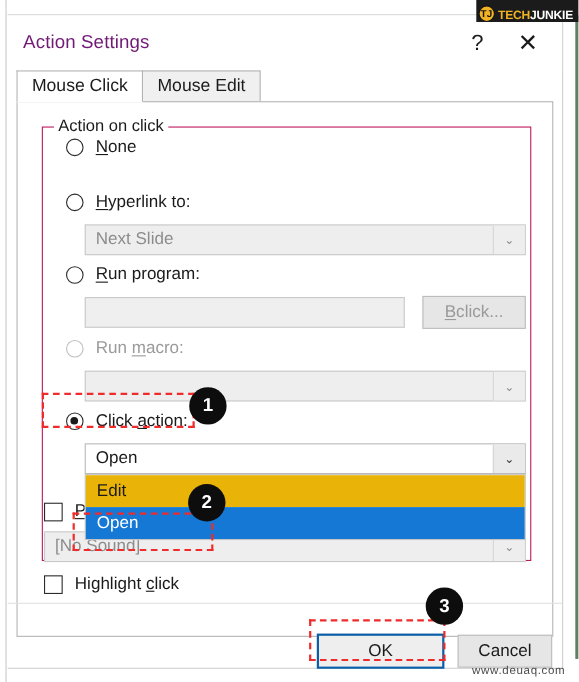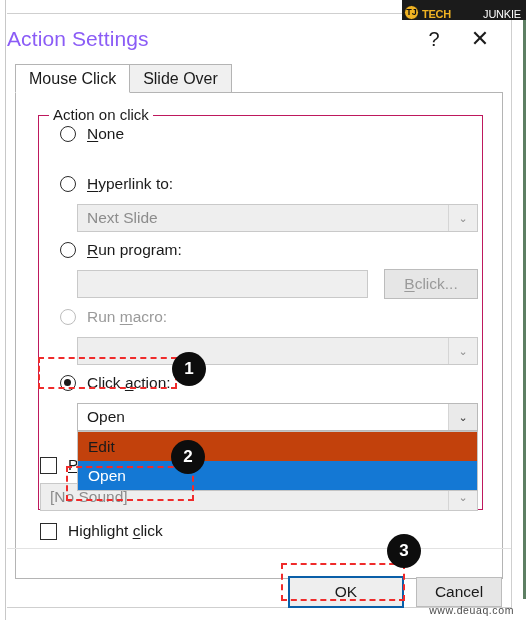--- a/index.html
+++ b/index.html
@@ -44,40 +44,41 @@
   .brand-mark {
     width: 15px; height: 15px; border-radius: 50%;
     background: #f0b323;
     border: 1px solid #111;
     display: flex; align-items: center; justify-content: center;
     font-size: 9px; font-weight: bold; color: #111;
     line-height: 1;
     margin-right: 3px;
   }
   .brand-tech { color: #f0b323; font-size: 11px; font-weight: bold; letter-spacing: -0.2px; }
-  .brand-junkie { color: #ffffff; font-size: 11px; font-weight: normal; letter-spacing: -0.2px; padding-left: 32px; }
+  .brand-junkie { color: #ffffff; font-size: 11px; font-weight: bold; letter-spacing: -0.2px; }
 
   
   .dialog {
     position: absolute;
     left: 7px; top: 13px;
     width: 505px; height: 595px;
     background: #ffffff;
     border: 1px solid #cfcfcf;
     border-left: none;
   }
 
   .titlebar {
     position: relative;
     height: 50px;
     background: #ffffff;
     display: flex; align-items: center;
   }
   .title-text {
-    font-size: 21px; color: #8b5cf6;
+    font-size: 17px; color: #701a75;
+    margin-left: 14px;
     letter-spacing: 0.1px;
   }
   .title-btns {
     position: absolute; right: 8px; top: 0; height: 50px;
     display: flex; align-items: center;
   }
   .tb-btn {
     width: 46px; height: 44px;
     display: flex; align-items: center; justify-content: center;
     color: #1a1a1a;
@@ -231,21 +232,21 @@
     border: 1px solid #c4c4c4;
     background: #ffffff;
     z-index: 25;
   }
   .dd-item {
     height: 29px;
     display: flex; align-items: center;
     padding-left: 10px;
     font-size: 15.5px;
     color: #1a1a1a;
-    background: #c2410c;
+    background: #eab308;
   }
   .dd-item.selected {
     background: #1478d4;
     color: #ffffff;
   }
 
   
   .footer-sep {
     position: absolute;
     left: 0; bottom: 58px;
@@ -304,21 +305,21 @@
         <div class="tb-btn tb-help">?</div>
         <div class="tb-btn tb-close">✕</div>
       </div>
     </div>
 
     <div class="tabstrip">
       <div class="tab active">
         <span>Mouse Click</span>
       </div>
       <div class="tab">
-        <span>Slide Over</span>
+        <span>Mouse Edit</span>
       </div>
     </div>
 
     <div class="tabpanel">
 
       <div class="groupbox">
         <div class="group-legend">Action on click</div>
       </div>
 
       <div class="row" style="left:44px; top:32px;">

